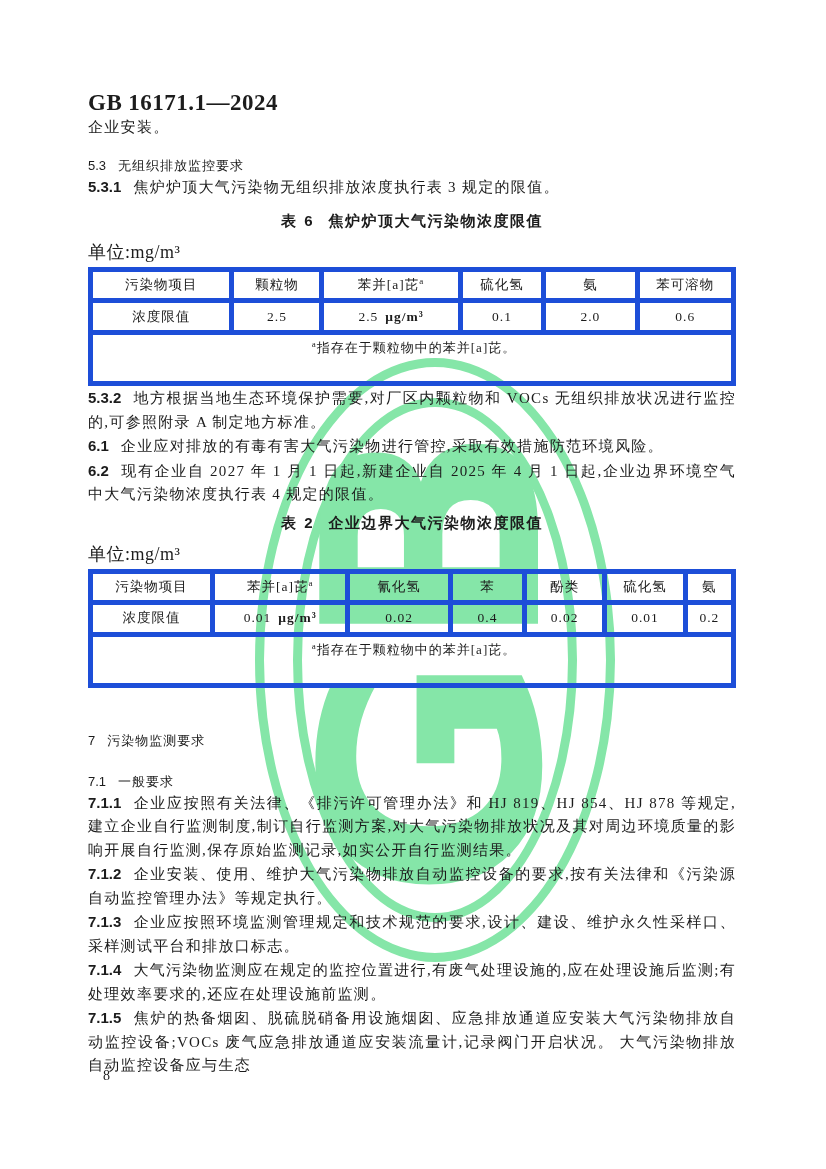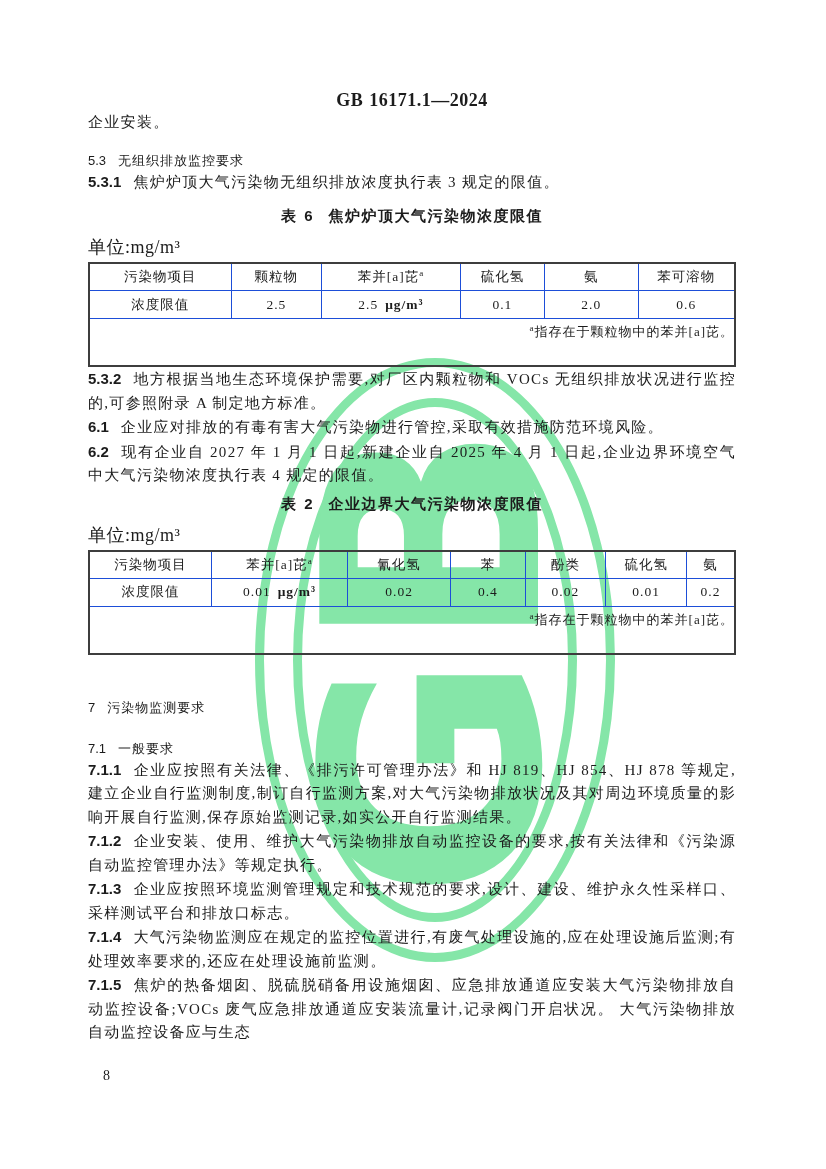--- a/index.html
+++ b/index.html
@@ -12,35 +12,35 @@
   .wm-ring-outer{position:absolute;left:0;top:0;right:0;bottom:0;border:9px solid var(--wm);border-radius:50%;}
   .wm-ring-inner{position:absolute;left:38px;top:40px;right:38px;bottom:40px;border:9px solid var(--wm);border-radius:50%;}
   .wm-letters{
     position:absolute;left:50%;top:50%;
     transform:translate(-50%,-50%) rotate(-90deg);
     font-family:"DejaVu Sans","Liberation Sans",sans-serif;font-weight:bold;
     font-size:300px;line-height:1;letter-spacing:2px;color:var(--wm);
   }
   
   .content{position:relative;z-index:1;padding:90px 90px 0 88px;}
-  .docnum{font-weight:bold;font-size:18px;letter-spacing:0.5px;text-align:center;}
+  .docnum{font-weight:bold;font-size:23px;letter-spacing:0.5px;}
   .docnum .gb{margin-right:6px;}
   p.body{font-size:15px;line-height:23.5px;letter-spacing:1.3px;text-align:justify;margin:0;}
   .clause-num{font-family:"Liberation Sans","DejaVu Sans",sans-serif;font-weight:bold;letter-spacing:0;margin-right:12px;white-space:nowrap;}
   .heading{font-family:"Liberation Sans","DejaVu Sans",sans-serif;font-weight:normal;font-size:13px;letter-spacing:1px;margin:0;}
   .heading .hnum{margin-right:12px;letter-spacing:0;}
   .tbl-caption{font-family:"Liberation Sans","DejaVu Sans",sans-serif;font-weight:bold;font-size:15px;letter-spacing:1.5px;text-align:center;margin:0;}
   .tbl-caption .cap-label{margin-right:14px;letter-spacing:2px;}
   .unit{font-size:18px;text-align:left;letter-spacing:0.5px;margin:0 0 3px 0;}
   table.limits{width:100%;border-collapse:collapse;font-size:13.5px;letter-spacing:1px;table-layout:fixed;}
-  table.limits th,table.limits td{border:1px solid #1d4ed8;font-weight:normal;text-align:center;padding:0;}
+  table.limits th,table.limits td{border:5px solid #1d4ed8;font-weight:normal;text-align:center;padding:0;}
   table.limits{border:2px solid #3d3d3d;}
   table.limits tr.hdr th{height:26px;}
   table.limits tr.val td{height:27px;}
-  table.limits td.footnote{height:42px;text-align:right;vertical-align:top;padding:4px 0 0 4px;font-size:13px;}
+  table.limits td.footnote{height:42px;text-align:center;vertical-align:top;padding:4px 0 0 4px;font-size:13px;}
   sup{font-size:9px;vertical-align:super;line-height:0;}
   .u-gap{margin-left:7px;font-weight:bold;}
   
   .mt-intro{margin-top:27px;}
   .mt-h53{margin-top:17px;}
   .mt-531{margin-top:11px;}
   .mt-cap3{margin-top:13px;}
   .mt-unit{margin-top:9px;}
   .mt-532{margin-top:23px;}
   .mt-h6{margin-top:17px;}

